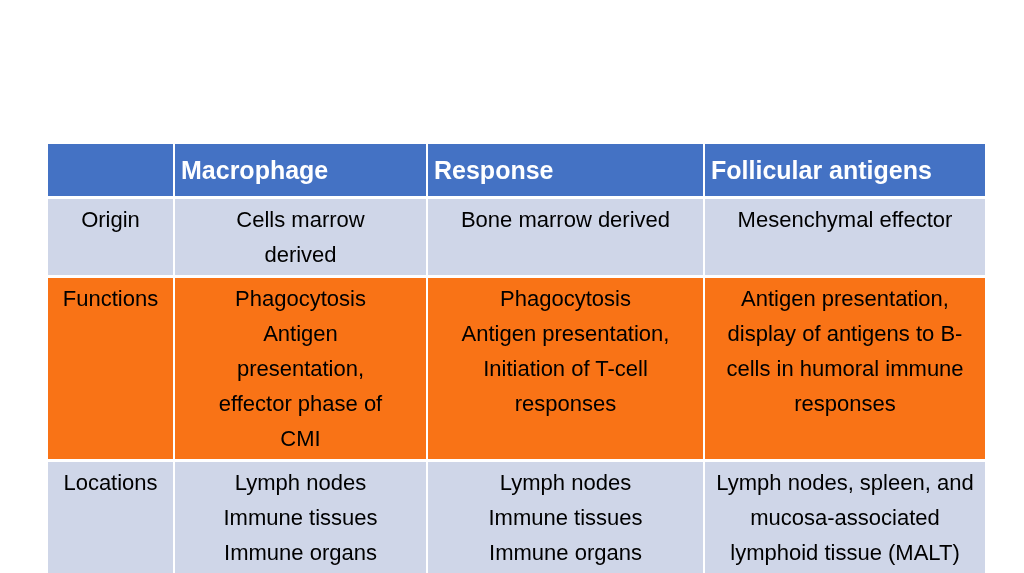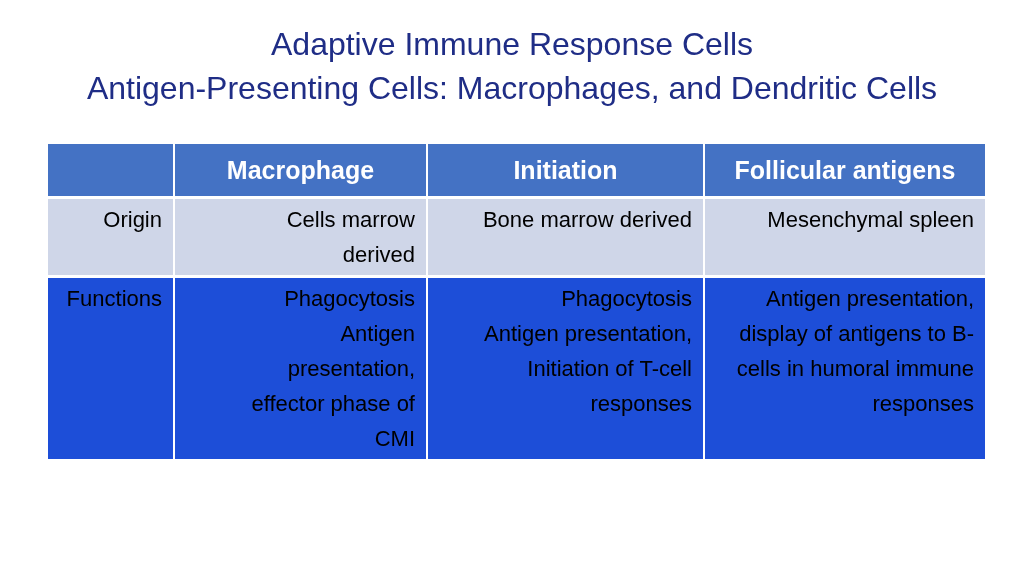--- a/index.html
+++ b/index.html
@@ -29,90 +29,98 @@
     border-collapse: collapse;
     table-layout: fixed;
     width: 939px;
   }
   .apc-table th {
     background: #4472C4;
     color: #ffffff;
     font-size: 25px;
     font-weight: 700;
     height: 52px;
-    text-align: center;
+    text-align: left;
     vertical-align: middle;
     padding: 0 6px;
   }
   .apc-table td {
     font-size: 22px;
     line-height: 35px;
     color: #000000;
     vertical-align: top;
-    text-align: right;
+    text-align: center;
     padding: 3px 11px;
     white-space: pre-line;
     overflow: hidden;
   }
   .apc-table th, .apc-table td {
     border: 2px solid #ffffff;
     border-top-width: 3px;
     border-bottom-width: 3px;
   }
   tr.band-dark td  { background: #CFD6E8; }
-  tr.band-light td { background: #1d4ed8; }
+  tr.band-light td { background: #f97316; }
   tr.row-origin td    { height: 66px; }
   tr.row-functions td { height: 165px; }
   tr.row-locations td { height: 99px; }
 </style>
 </head>
 <body>
 
 <div class="slide">
 
-  <div class="title">
-    <div>Adaptive Immune Response Cells</div>
-    <div>Antigen-Presenting Cells: Macrophages, and Dendritic Cells</div>
-  </div>
 
   <table class="apc-table">
     <colgroup>
       <col style="width:127px">
       <col style="width:253px">
       <col style="width:277px">
       <col style="width:282px">
     </colgroup>
     <thead>
       <tr>
         <th></th>
         <th>Macrophage</th>
-        <th>Initiation</th>
+        <th>Response</th>
         <th>Follicular antigens</th>
       </tr>
     </thead>
     <tbody>
       <tr class="band-dark row-origin">
         <td>Origin</td>
         <td>Cells marrow
 derived</td>
         <td>Bone marrow derived</td>
-        <td>Mesenchymal spleen</td>
+        <td>Mesenchymal effector</td>
       </tr>
       <tr class="band-light row-functions">
         <td>Functions</td>
         <td>Phagocytosis
 Antigen
 presentation,
 effector phase of
 CMI</td>
         <td>Phagocytosis
 Antigen presentation,
 Initiation of T-cell
 responses</td>
         <td>Antigen presentation,
 display of antigens to B-
 cells in humoral immune
 responses</td>
       </tr>
+      <tr class="band-dark row-locations">
+        <td>Locations</td>
+        <td>Lymph nodes
+Immune tissues
+Immune organs</td>
+        <td>Lymph nodes
+Immune tissues
+Immune organs</td>
+        <td>Lymph nodes, spleen, and
+mucosa-associated
+lymphoid tissue (MALT)</td>
+      </tr>
     </tbody>
   </table>
 
 </div>
 
 </body></html>

